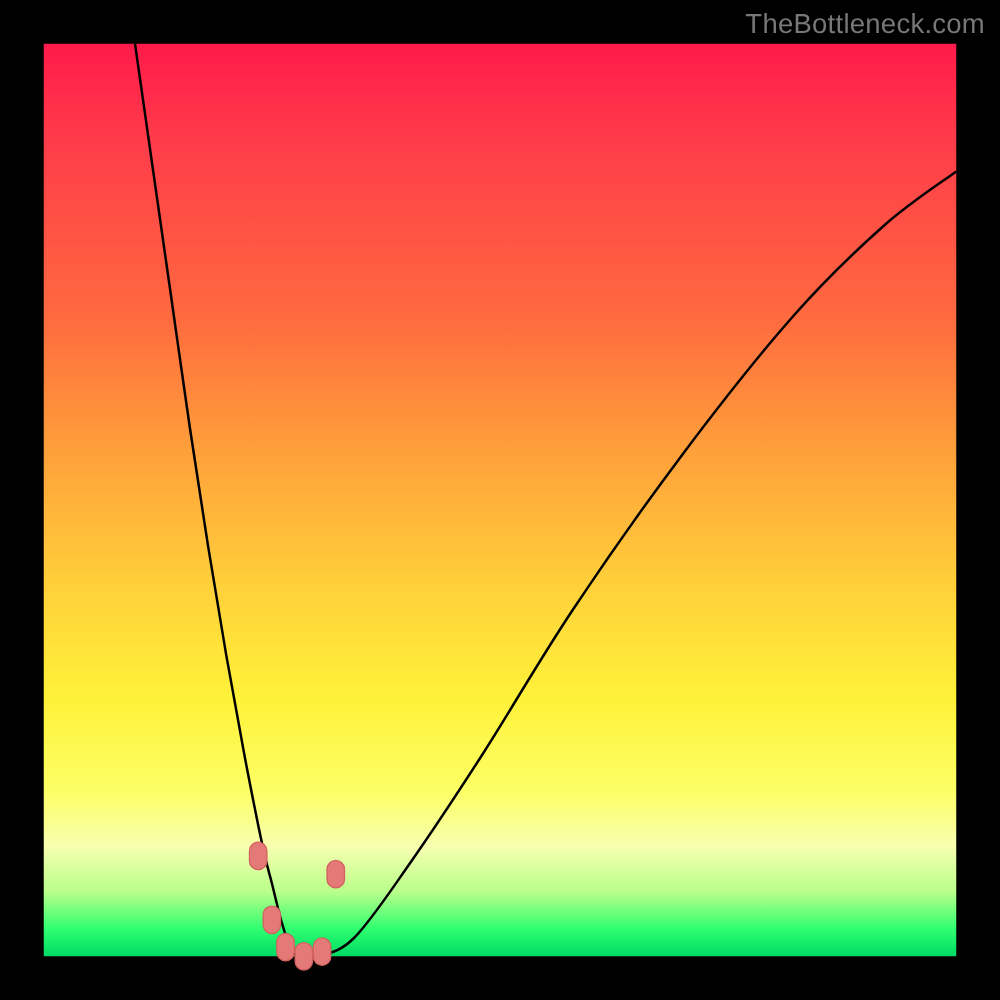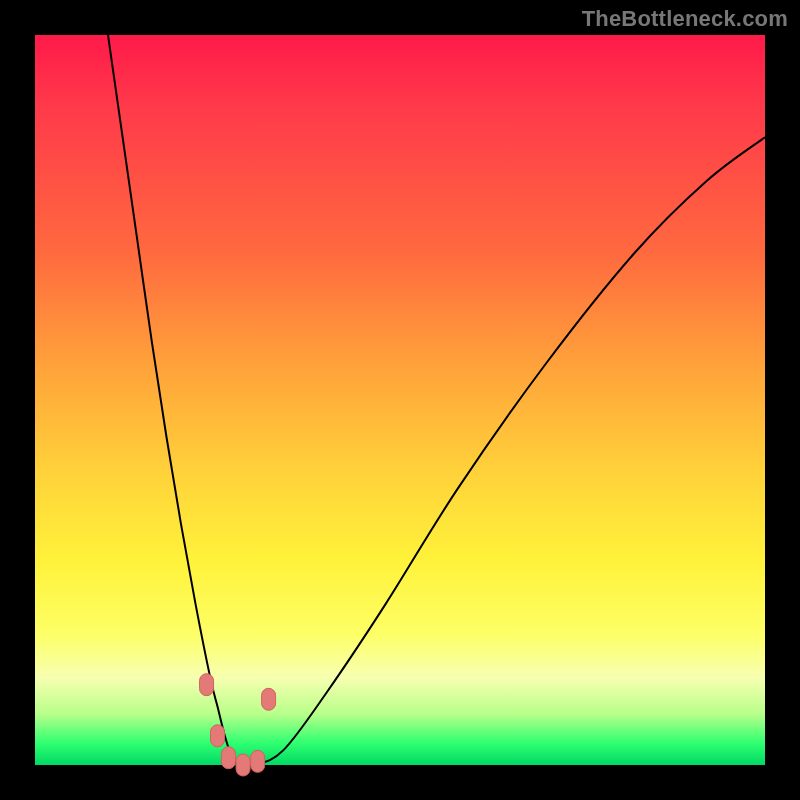--- a/index.html
+++ b/index.html
@@ -40,21 +40,21 @@
       #2fff70 97%,
       #00d964 100%
     );
   }
   .watermark {
     position: absolute;
     top: 6px;
     right: 12px;
     color: #777;
     font-size: 22px;
-    font-weight: 700;
+    font-weight: 400;
     letter-spacing: 0.2px;
   }
   svg.curve-layer {
     position: absolute;
     top: 0;
     left: 0;
     width: 730px;
     height: 730px;
     overflow: visible;
   }

